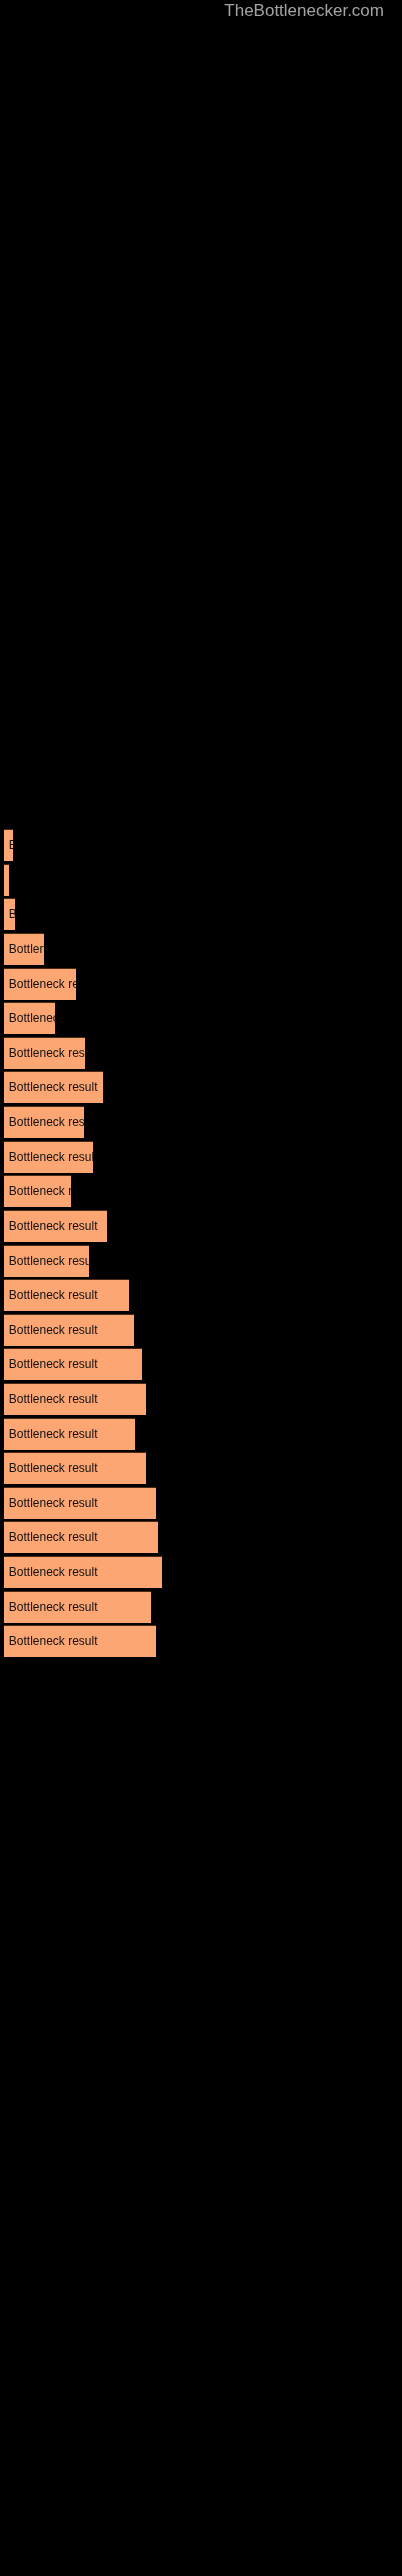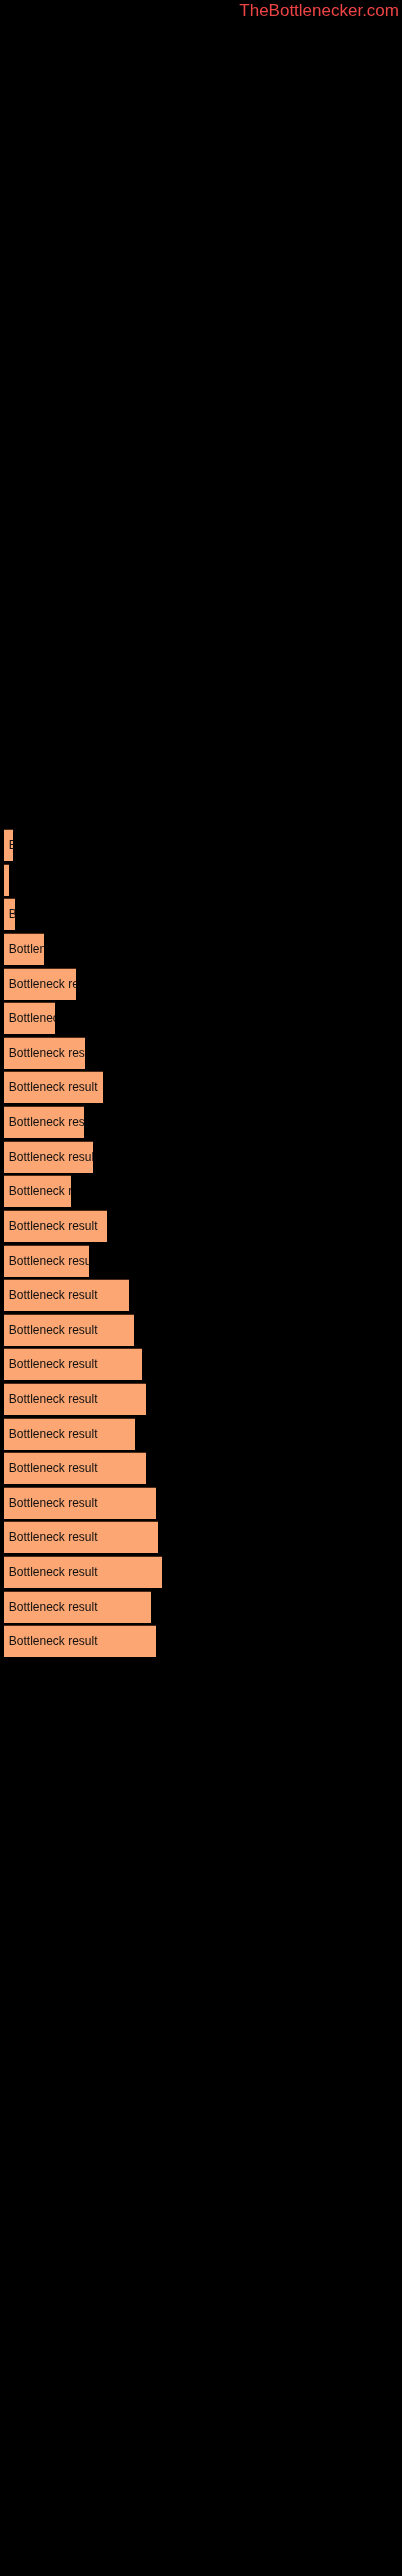--- a/index.html
+++ b/index.html
@@ -22,26 +22,26 @@
     left: 0;
     top: 0;
     width: 403px;
     height: 2576px;
     background: #000000;
   }
 
   
   .site-title {
     position: absolute;
-    right: 4px;
+    right: 19px;
     top: 0.8px;
     font-size: 17px;
     line-height: 19.3px;
     letter-spacing: 0px;
-    color: #ef4444;
+    color: #a3a3a3;
     white-space: nowrap;
     font-family: "Liberation Sans", sans-serif;
   }
 
   
   #chart-plot {
     position: absolute;
     left: 0;
     top: 0;
     width: 403px;

